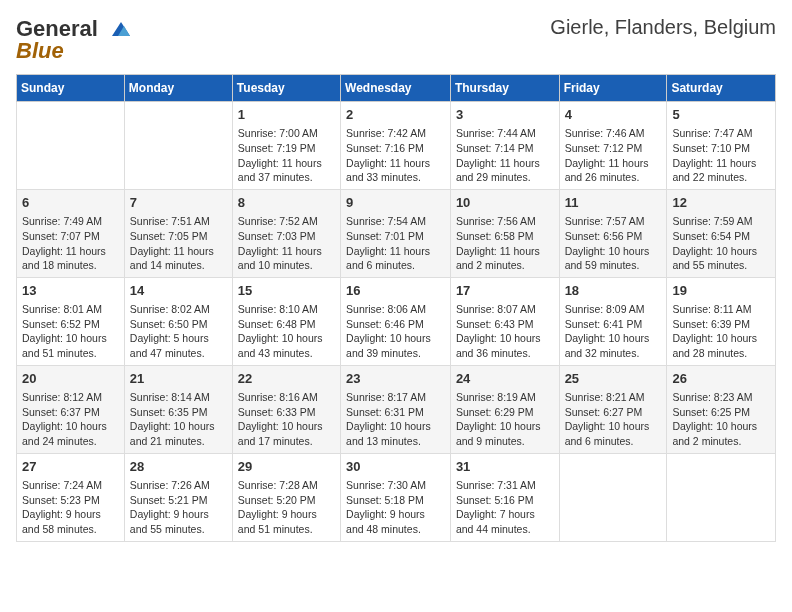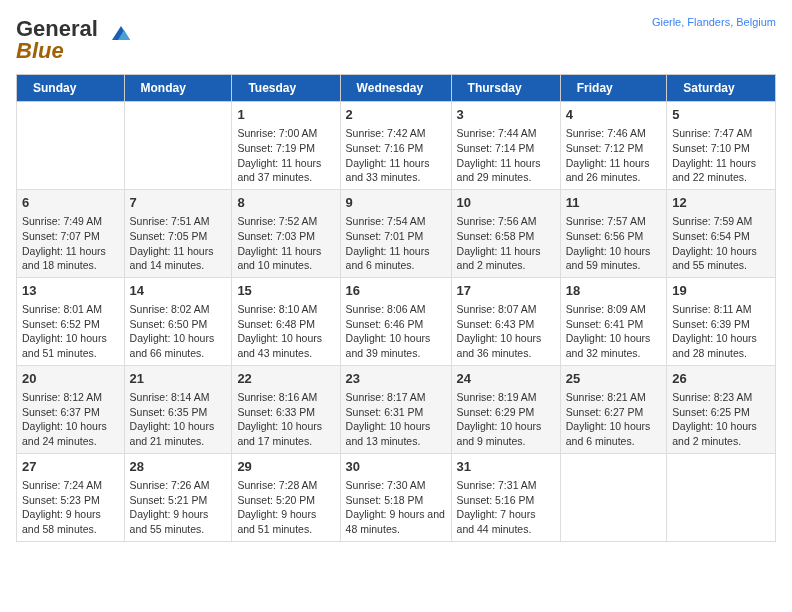--- a/index.html
+++ b/index.html
@@ -24,32 +24,32 @@
     .title-area {
       text-align: right;
     }
     .month-title {
       font-size: 36px;
       font-weight: bold;
       color: #333;
       line-height: 1.1;
     }
     .location {
-      font-size: 11px;
-      color: #3b82f6;
+      font-size: 20px;
+      color: #404040;
     }
     table {
       width: 100%;
       border-collapse: collapse;
       font-size: 11px;
     }
     thead tr th {
       background-color: #1a5fb4;
       color: #fff;
-      padding: 6px 16px;
+      padding: 6px 4px;
       text-align: left;
       font-size: 12px;
       font-weight: bold;
       border: 1px solid #ccc;
     }
     tbody tr td {
       border: 1px solid #ddd;
       vertical-align: top;
       padding: 4px 5px;
       width: 113px;
@@ -75,21 +75,21 @@
     }
     td.empty {
       background-color: #fff;
     }
   </style>
 </head>
 <body>
 
 <div class="header">
   <div class="logo">
-    <div style="display:flex; align-items:flex-end; gap:11px;">
+    <div style="display:flex; align-items:center; gap:11px;">
       <span style="font-size:22px;font-weight:bold;color:#333;">General</span>
       <svg width="22" height="18" viewBox="0 0 22 18" style="margin-left:1px;">
         <polygon points="2,16 11,2 20,16" fill="#1a5fb4"></polygon>
         <polygon points="8,16 14,6 20,16" fill="#4a9fd4"></polygon>
       </svg>
     </div>
     <span style="font-size:22px;font-weight:bold;color:#a16207;margin-top:-4px;font-style:italic;">Blue</span>
   </div>
   <div class="title-area">
     <div class="location">Gierle, Flanders, Belgium</div>
@@ -191,21 +191,21 @@
         <td>
           <span class="day-num">13</span>
           <div class="day-info">Sunrise: 8:01 AM</div>
           <div class="day-info">Sunset: 6:52 PM</div>
           <div class="day-info">Daylight: 10 hours and 51 minutes.</div>
         </td>
         <td>
           <span class="day-num">14</span>
           <div class="day-info">Sunrise: 8:02 AM</div>
           <div class="day-info">Sunset: 6:50 PM</div>
-          <div class="day-info">Daylight: 10 hours and 66 minutes.</div>
+          <div class="day-info">Daylight: 5 hours and 47 minutes.</div>
         </td>
         <td>
           <span class="day-num">15</span>
           <div class="day-info">Sunrise: 8:10 AM</div>
           <div class="day-info">Sunset: 6:48 PM</div>
           <div class="day-info">Daylight: 10 hours and 43 minutes.</div>
         </td>
         <td>
           <span class="day-num">16</span>
           <div class="day-info">Sunrise: 8:06 AM</div>

